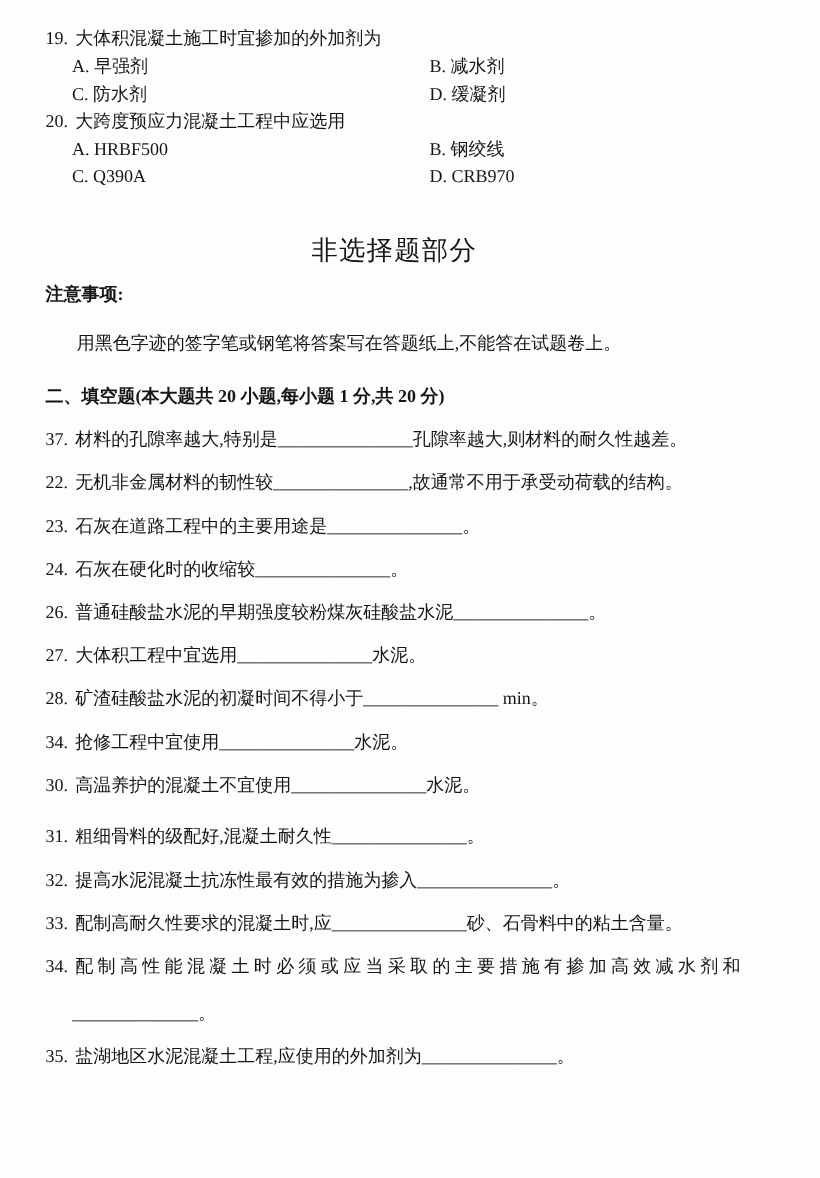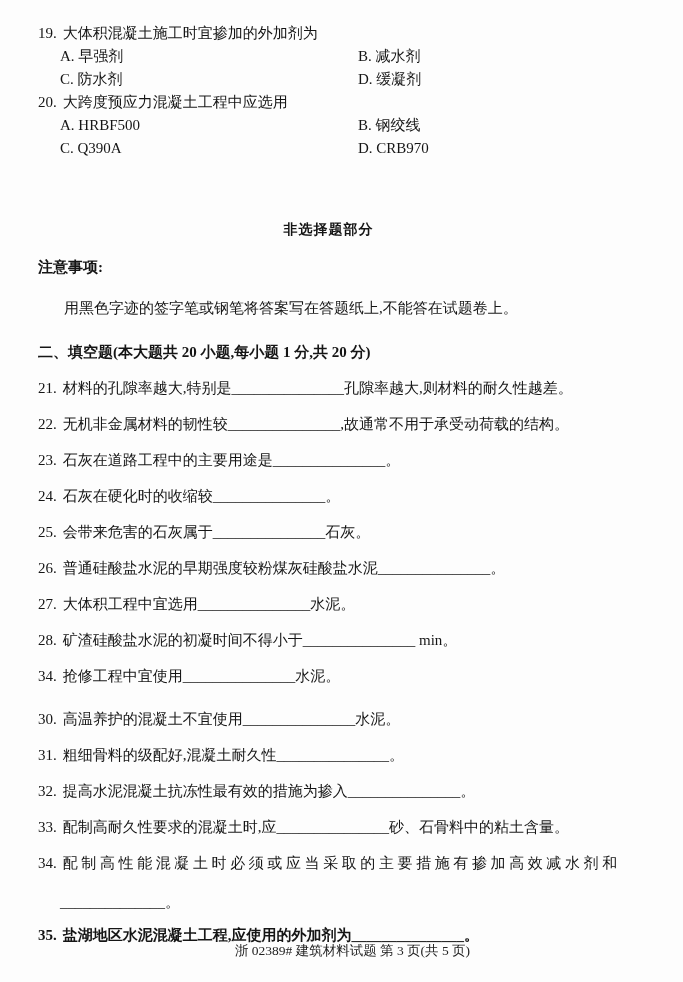--- a/index.html
+++ b/index.html
@@ -21,25 +21,25 @@
   .opts {
     margin-left:22px;
     display:grid;
     grid-template-columns:298px auto;
     line-height:23px;
   }
   .opt { white-space:nowrap; }
 
   
   .section-title {
-    margin-top:57px;
+    margin-top:36px;
     text-align:center;
     padding-right:28px;
-    font-size:14px;
-    font-weight:700;
+    font-size:22px;
+    font-weight:400;
     letter-spacing:1px;
     line-height:26px;
   }
 
   
   .notice-title { margin-top:16px; font-weight:700; line-height:16px; }
   .notice-body  { margin-top:25px; padding-left:26px; line-height:17px; }
 
   
   .fill-title { margin-top:27px; font-weight:700; line-height:17px; }
@@ -93,33 +93,30 @@
 
     <div>
       <div class="notice-title">注意事项:</div>
       <div class="notice-body">用黑色字迹的签字笔或钢笔将答案写在答题纸上,不能答在试题卷上。</div>
     </div>
 
     <div class="fill-title">二、填空题(本大题共 20 小题,每小题 1 分,共 20 分)</div>
 
     <div id="fill-list">
         <div class="fq">
-          <div class="fq-line"><span class="fq-num">21.</span><span class="fq-text">材料的孔隙率越大,特别是_______________孔隙率越大,则材料的耐久性越差。</span></div>
+          <div class="fq-line"><span class="fq-num">37.</span><span class="fq-text">材料的孔隙率越大,特别是_______________孔隙率越大,则材料的耐久性越差。</span></div>
         </div>
         <div class="fq">
           <div class="fq-line"><span class="fq-num">22.</span><span class="fq-text">无机非金属材料的韧性较_______________,故通常不用于承受动荷载的结构。</span></div>
         </div>
         <div class="fq">
           <div class="fq-line"><span class="fq-num">23.</span><span class="fq-text">石灰在道路工程中的主要用途是_______________。</span></div>
         </div>
         <div class="fq">
           <div class="fq-line"><span class="fq-num">24.</span><span class="fq-text">石灰在硬化时的收缩较_______________。</span></div>
-        </div>
-        <div class="fq">
-          <div class="fq-line"><span class="fq-num">25.</span><span class="fq-text">会带来危害的石灰属于_______________石灰。</span></div>
         </div>
         <div class="fq">
           <div class="fq-line"><span class="fq-num">26.</span><span class="fq-text">普通硅酸盐水泥的早期强度较粉煤灰硅酸盐水泥_______________。</span></div>
         </div>
         <div class="fq">
           <div class="fq-line"><span class="fq-num">27.</span><span class="fq-text">大体积工程中宜选用_______________水泥。</span></div>
         </div>
         <div class="fq">
           <div class="fq-line"><span class="fq-num">28.</span><span class="fq-text">矿渣硅酸盐水泥的初凝时间不得小于_______________ min。</span></div>
         </div>
@@ -141,14 +138,13 @@
         <div class="fq spaced">
           <div class="fq-line"><span class="fq-num">34.</span><span class="fq-text">配制高性能混凝土时必须或应当采取的主要措施有掺加高效减水剂和</span></div>
           <div class="fq-line2">______________。</div>
         </div>
         <div class="fq">
           <div class="fq-line"><span class="fq-num">35.</span><span class="fq-text">盐湖地区水泥混凝土工程,应使用的外加剂为_______________。</span></div>
         </div>
       </div>
   </div>
 
-  <div class="footer">浙 02389# 建筑材料试题 第 3 页(共 5 页)</div>
 </div>
 
 </body></html>

